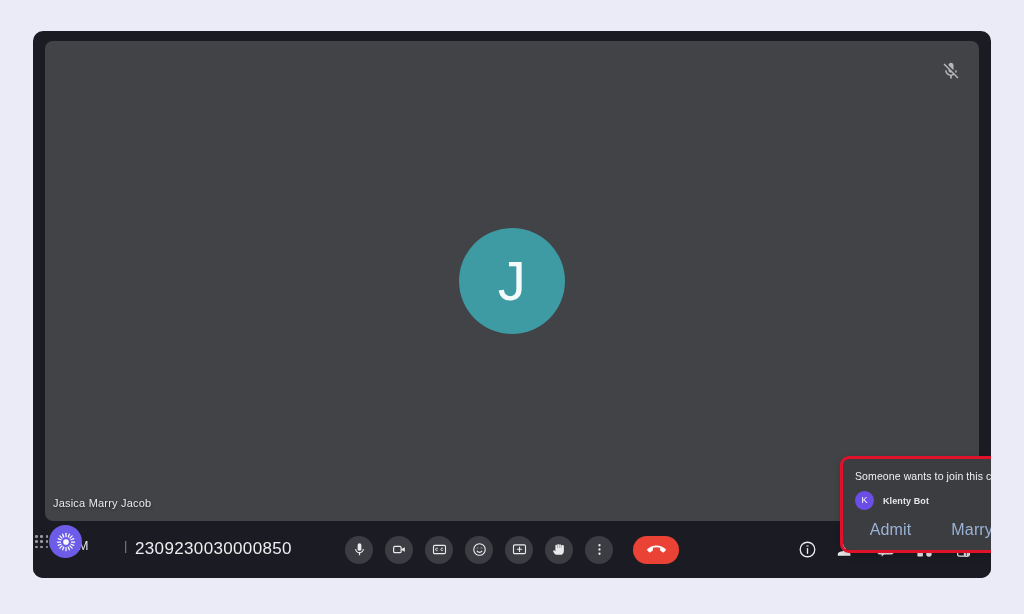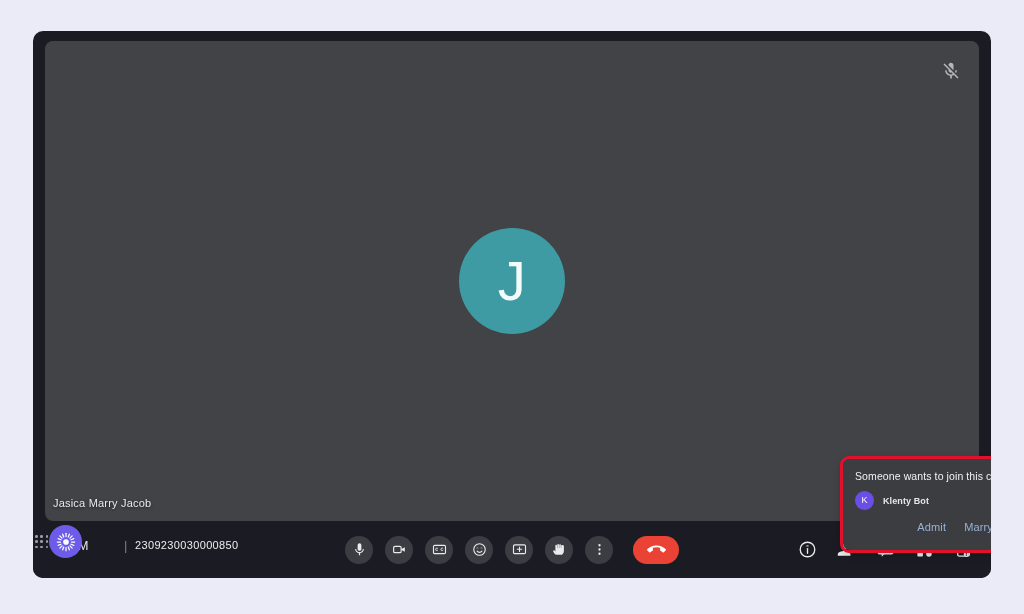--- a/index.html
+++ b/index.html
@@ -145,26 +145,27 @@
   }
 
   #join-request-actions {
     display: flex;
     justify-content: flex-end;
     gap: 18px;
     margin-top: 11px;
   }
   .join-action {
     color: #9ab2d6;
-    font-size: 11px;
+    font-size: 16px;
     letter-spacing: .15px;
     cursor: pointer;
     background: none;
     border: 0;
     font-family: inherit;
+    margin-left: 22px;
   }
 
   
   #bottom-bar {
     position: absolute;
     left: 0;
     bottom: 0;
     width: 100%;
     height: 57px;
     background: #1b1c23;
@@ -217,21 +218,21 @@
     top: 17px;
     color: #7d7d88;
     font-size: 13px;
   }
 
   #meeting-id {
     position: absolute;
     left: 102px;
     top: 18px;
     color: #ededef;
-    font-size: 11px;
+    font-size: 17px;
     letter-spacing: .35px;
     white-space: nowrap;
   }
 
   
   #brand-badge {
     position: absolute;
     left: 16px;
     top: 4px;
     width: 33px;

